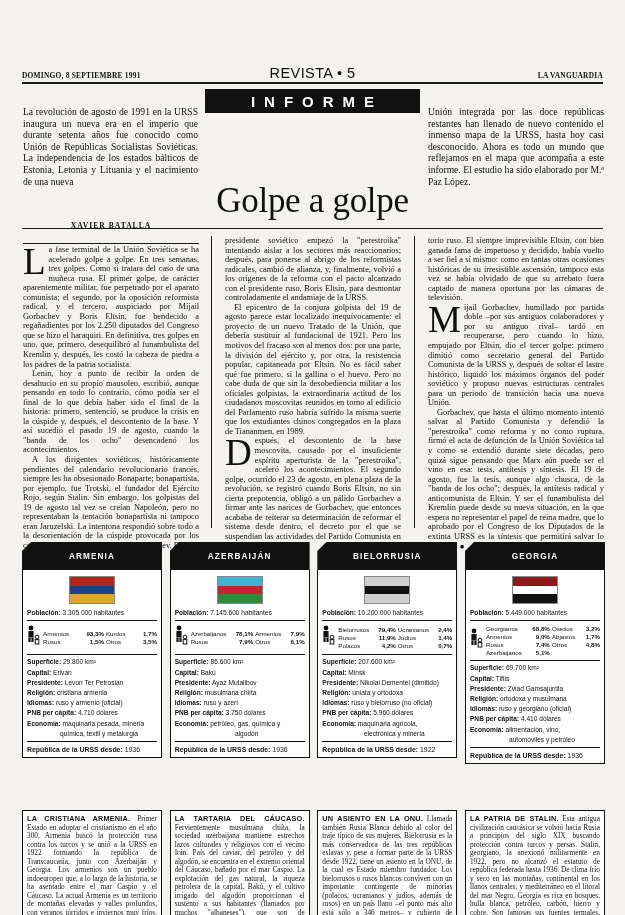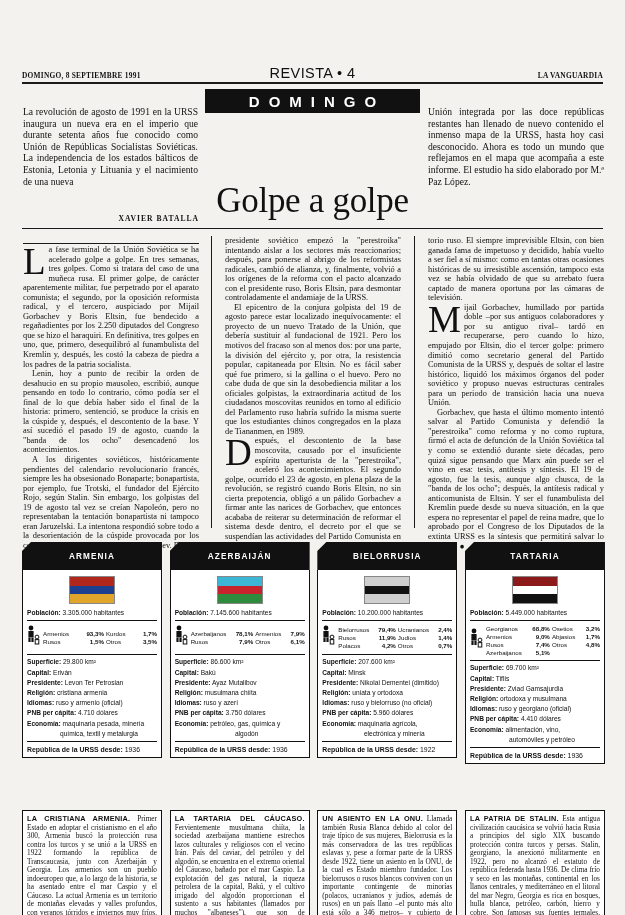--- a/index.html
+++ b/index.html
@@ -63,21 +63,21 @@
   
   .headline{
     position:absolute;left:0;top:133px;width:625px;text-align:center;
     font-family:"Liberation Serif", serif;
     font-size:35px;font-weight:400;letter-spacing:-.3px;
   }
   .rule-head{position:absolute;left:22px;top:180px;width:581px;height:1px;background:#1a1a1a;}
 
   
   .byline{
-    position:absolute;left:23px;top:166px;width:176px;text-align:right;
+    position:absolute;left:23px;top:173px;width:176px;text-align:center;
     font-family:"Liberation Serif", serif;font-weight:bold;
     font-size:7.6px;letter-spacing:1px;
   }
   .byline-rule{position:absolute;left:23px;top:195px;width:176px;height:1px;background:#1a1a1a;}
 
   
   .col{
     position:absolute;top:197px;width:176px;
     font-size:8.35px;line-height:9.55px;text-align:justify;
     font-family:"Liberation Serif", serif;
@@ -165,31 +165,31 @@
   }
   .note .lead{font-family:"Liberation Sans", sans-serif;font-weight:bold;font-size:7.3px;letter-spacing:.2px;}
 </style>
 </head>
 <body>
 
 <div class="page">
 
   <div class="runhead">
     <div class="left">DOMINGO, 8 SEPTIEMBRE 1991</div>
-    <div class="center">REVISTA • 4</div>
+    <div class="center">REVISTA • 5</div>
     <div class="right">LA VANGUARDIA</div>
   </div>
   <div class="rule-top"></div>
 
   <div class="deck deck-left">La revolución de agosto de 1991 en la URSS inaugura un nueva era en el imperio que durante setenta años fue conocido como Unión de Repúblicas Socialistas Soviéticas. La independencia de los estados bálticos de Estonia, Letonia y Lituania y el nacimiento de una nueva</div>
   <div class="deck deck-right">Unión integrada por las doce repúblicas restantes han llenado de nuevo contenido el inmenso mapa de la URSS, hasta hoy casi desconocido. Ahora es todo un mundo que reflejamos en el mapa que acompaña a este informe. El estudio ha sido elaborado por M.ª Paz López.</div>
 
   <div class="logo">
     <div class="bar1">
-      <span>DOMINGO</span>
+      <span>INFORME</span>
     </div>
   </div>
 
   <div class="headline">Golpe a golpe</div>
   <div class="rule-head"></div>
 
   <div class="byline">XAVIER BATALLA</div>
   <div class="byline-rule"></div>
 
   <div class="col-sep sep1"></div>
@@ -357,21 +357,21 @@
             <div><b>Idiomas:</b><span> ruso y bielorruso (no oficial)</span></div>
             <div><b>PNB per cápita:</b><span> 5.960 dólares</span></div>
             <div><b>Economía:</b><span> maquinaria agrícola,</span><span class="cont">electrónica y minería</span></div>
           </div>
           <div class="divline"></div>
           <div class="since"><span>República de la URSS desde:</span><span class="y"> 1922</span></div>
         </div>
       </div>
       <div class="card">
         <div class="card-title">
-          <span>TARTARIA</span>
+          <span>GEORGIA</span>
         </div>
         <div class="card-body">
           <div class="flagwrap">
             <div class="flag">
               <i style="background: rgb(141, 26, 26);"></i>
               <i style="background: rgb(255, 255, 255);"></i>
               <i style="background: rgb(17, 17, 17);"></i>
             </div>
           </div>
           <div class="kv"><b>Población:</b> <span class="val">5.449.000 habitantes</span></div>

